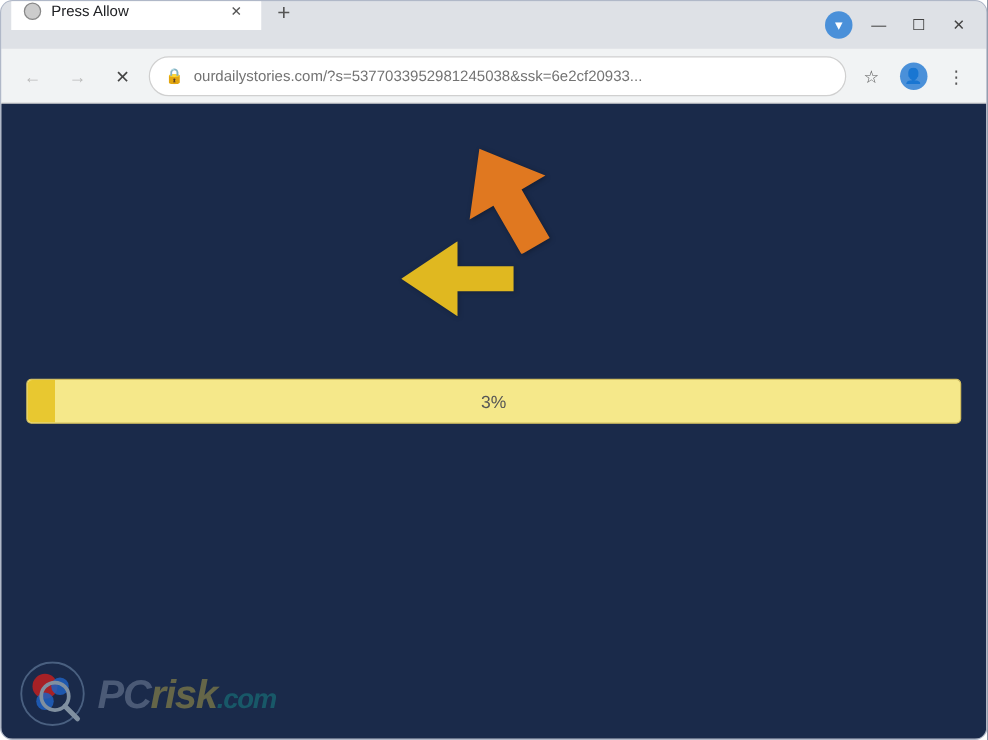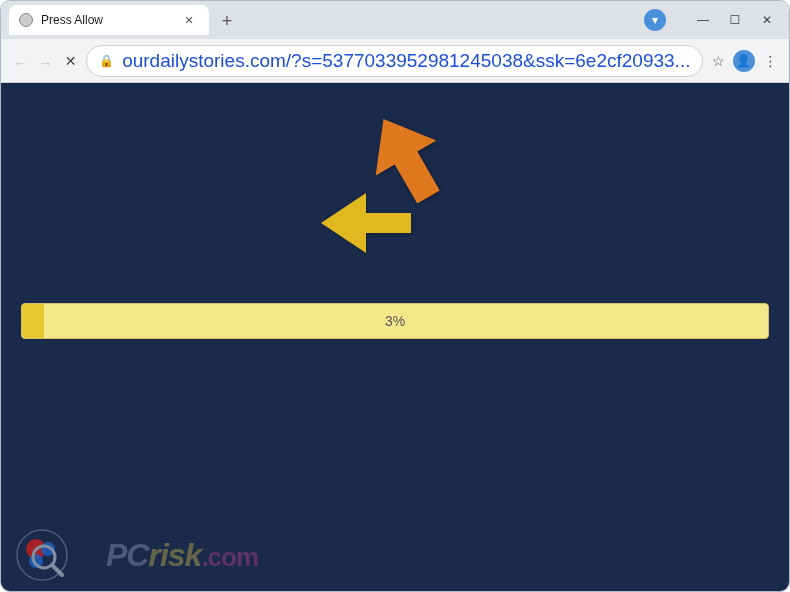--- a/index.html
+++ b/index.html
@@ -16,22 +16,22 @@
       flex-direction: column;
       background: #dee1e6;
     }
 
     
     .title-bar {
       display: flex;
       align-items: center;
       background: #dee1e6;
       height: 38px;
-      padding: 4px 8px;
-      gap: 20px;
+      padding: 15px 8px;
+      gap: 4px;
     }
 
     .tab-bar {
       display: flex;
       align-items: flex-end;
       flex: 1;
       height: 100%;
     }
 
     .tab {
@@ -167,22 +167,22 @@
       padding: 0 12px;
       gap: 8px;
     }
 
     .lock-icon {
       font-size: 12px;
       color: #555;
     }
 
     .url-text {
-      font-size: 19px;
-      color: #1d4ed8;
+      font-size: 12px;
+      color: #737373;
       flex: 1;
       white-space: nowrap;
       overflow: hidden;
       text-overflow: ellipsis;
     }
 
     .star-icon, .profile-icon, .menu-icon {
       width: 28px;
       height: 28px;
       display: flex;
@@ -275,21 +275,20 @@
       font-size: 32px;
       font-weight: 900;
       color: #c0c8d8;
       letter-spacing: -1px;
       font-family: Arial Black, Arial, sans-serif;
       opacity: 0.55;
     }
 
     .pcrisk-text .pc {
       color: #a0aabb;
-      margin-left: 28px;
     }
 
     .pcrisk-text .risk {
       color: #e07070;
     }
 
     .pcrisk-text .com {
       color: #a0aabb;
       font-size: 24px;
     }
@@ -378,18 +377,18 @@
       <svg width="52" height="52" viewBox="0 0 52 52">
         <circle cx="26" cy="26" r="25" fill="#1a2a4a" stroke="#4a6080" stroke-width="1.5"></circle>
         <circle cx="20" cy="20" r="10" fill="#c02020" opacity="0.85"></circle>
         <circle cx="32" cy="20" r="7" fill="#2060c0" opacity="0.85"></circle>
         <circle cx="20" cy="32" r="7" fill="#2060c0" opacity="0.85"></circle>
 
         <line x1="36" y1="36" x2="46" y2="46" stroke="#8090a0" stroke-width="4" stroke-linecap="round"></line>
         <circle cx="28" cy="28" r="11" fill="none" stroke="#8090a0" stroke-width="3"></circle>
       </svg>
       <div class="pcrisk-text">
-        <span class="pc" style="color:#b0bcd0; opacity:0.6; font-style:italic;">PC</span><span class="risk" style="color:#fde047; opacity:0.6; font-style:italic;">risk</span><span class="com" style="color:#ec4899; opacity:0.6; font-size:26px; ">.com</span>
+        <span class="pc" style="color:#b0bcd0; opacity:0.6; font-style:italic;">PC</span><span class="risk" style="color:#fde047; opacity:0.6; font-style:italic;">risk</span><span class="com" style="color:#14b8a6; opacity:0.6; font-size:22px; font-style:italic;">.com</span>
       </div>
     </div>
 
   </div>
 </div>
 
 </body></html>

